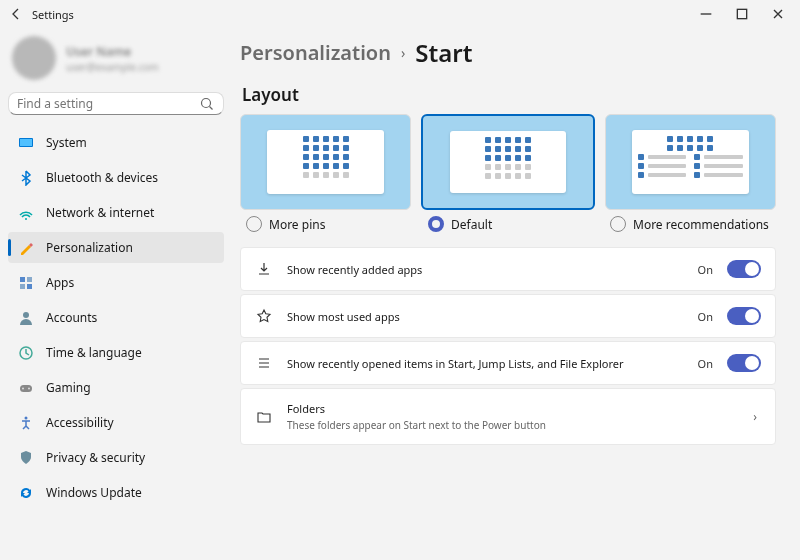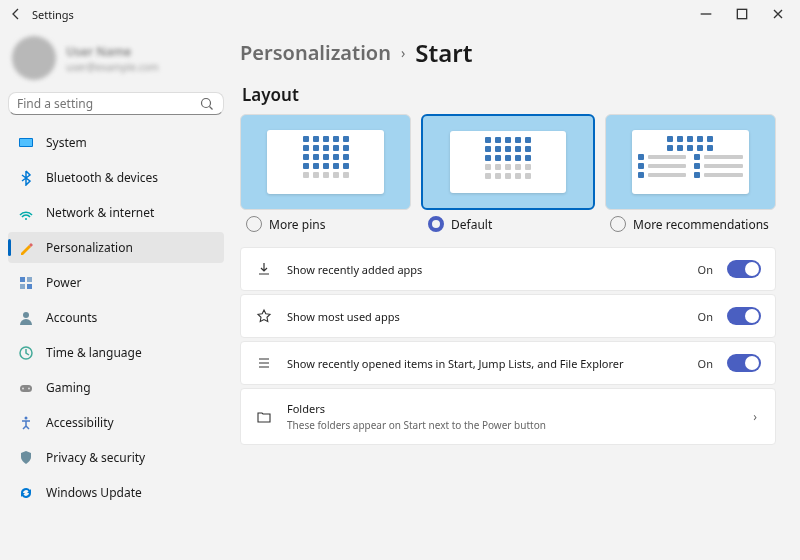--- a/index.html
+++ b/index.html
@@ -138,21 +138,21 @@
         </div>
       <div class="nav-item">
           <span class="ico">
             <svg viewBox="0 0 16 16">
               <rect x="2" y="2" width="5" height="5" fill="#5588cc"></rect>
               <rect x="9" y="2" width="5" height="5" fill="#88aacc"></rect>
               <rect x="2" y="9" width="5" height="5" fill="#88aacc"></rect>
               <rect x="9" y="9" width="5" height="5" fill="#5588cc"></rect>
             </svg>
           </span>
-          <span>Power</span>
+          <span>Apps</span>
         </div>
       <div class="nav-item">
           <span class="ico">
             <svg viewBox="0 0 16 16">
               <circle cx="8" cy="5" r="3" fill="#6b8e9e"></circle>
               <path d="M2 15a6 6 0 0112 0z" fill="#6b8e9e"></path>
             </svg>
           </span>
           <span>Accounts</span>
         </div>

